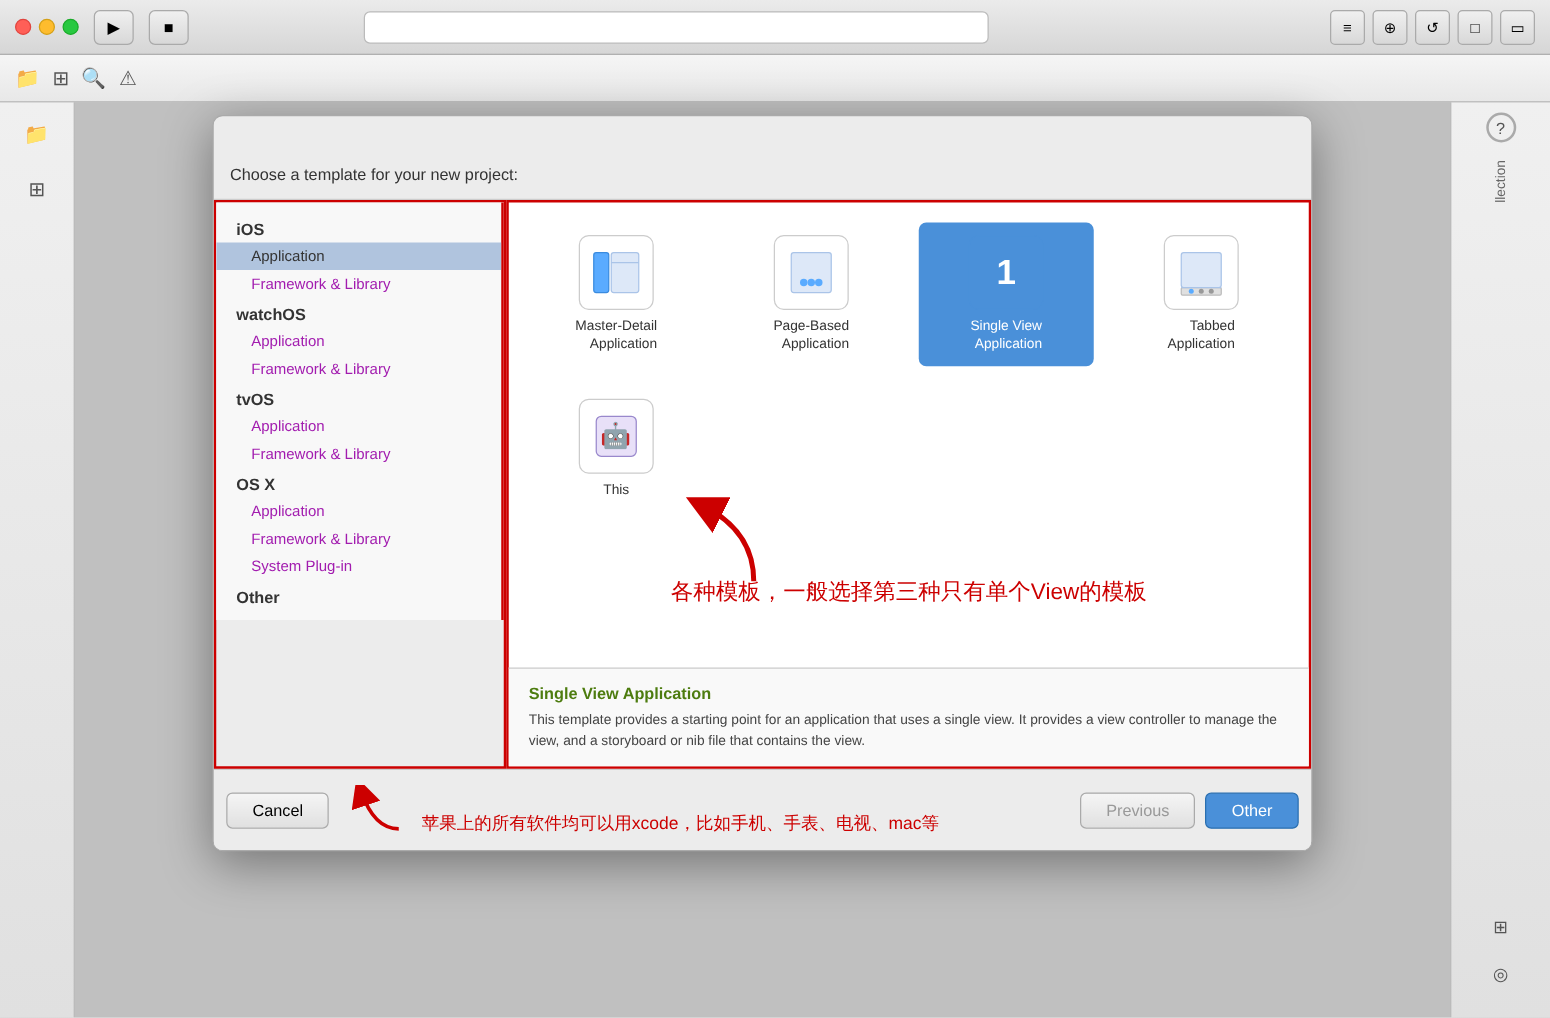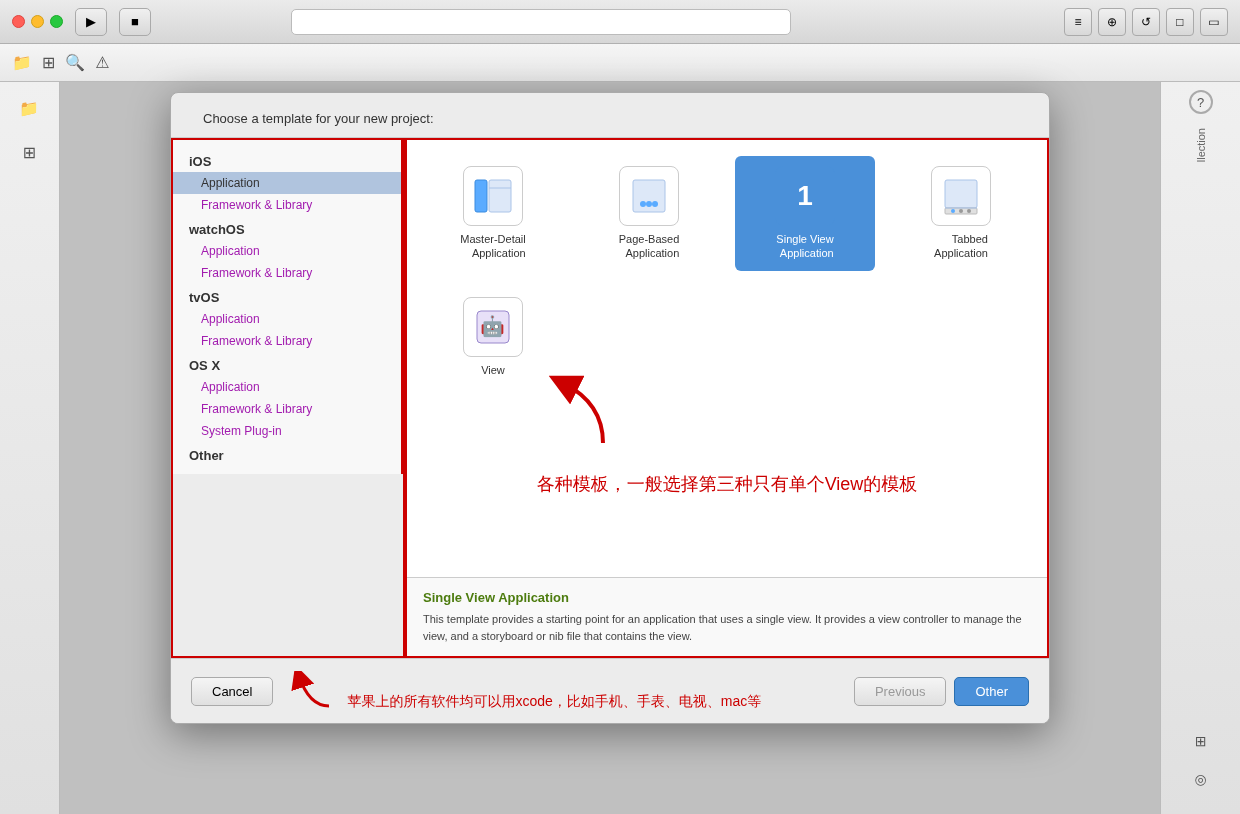--- a/index.html
+++ b/index.html
@@ -132,31 +132,32 @@
     .dialog {
       background: #ececec;
       border: 1px solid #aaa;
       border-radius: 8px;
       width: 880px;
       box-shadow: 0 10px 40px rgba(0,0,0,0.4);
       overflow: hidden;
     }
 
     .dialog-header {
-      padding: 16px 32px 10px;
+      padding: 16px 13px 10px;
       border-bottom: 1px solid #ccc;
+      margin-top: 22px;
     }
     .dialog-header-title {
       font-size: 13px;
       color: #333;
     }
 
     .dialog-body {
       display: flex;
-      height: 520px;
+      height: 455px;
     }
 
     
     .template-categories {
       width: 230px;
       background: #f8f8f8;
       border-right: 2px solid #cc0000;
       overflow-y: auto;
       padding: 8px 0;
     }
@@ -282,21 +283,21 @@
       margin-bottom: 6px;
     }
     .template-info-desc {
       font-size: 11px;
       color: #444;
       line-height: 1.5;
     }
 
     
     .dialog-footer {
-      padding: 12px 20px;
+      padding: 12px 10px;
       border-top: 1px solid #ccc;
       background: #ececec;
       display: flex;
       justify-content: space-between;
       align-items: center;
     }
 
     .btn-cancel {
       padding: 6px 20px;
       background: linear-gradient(to bottom, #f5f5f5, #e0e0e0);
@@ -448,21 +449,21 @@
                 <div class="template-label">Tabbed<br>Application</div>
               </div>
 
               <div class="template-item">
                 <div class="template-icon">
                   <svg width="40" height="40" viewBox="0 0 40 40">
                     <rect x="4" y="4" width="32" height="32" rx="4" fill="#e8e0f8" stroke="#9988cc" stroke-width="1"></rect>
                     <text x="20" y="26" text-anchor="middle" font-size="20" fill="#4444cc">🤖</text>
                   </svg>
                 </div>
-                <div class="template-label">View</div>
+                <div class="template-label">This</div>
               </div>
 
             </div>
 
             <div class="annotation-area" style="position:relative; flex:1; display:flex; flex-direction:column; align-items:center; justify-content:center;">
 
               <div style="position:absolute; top:-30px; left:120px;">
                 <svg width="80" height="80" viewBox="0 0 80 80">
                   <defs>
                     <marker id="arrowhead" markerWidth="8" markerHeight="8" refX="4" refY="4" orient="auto">

